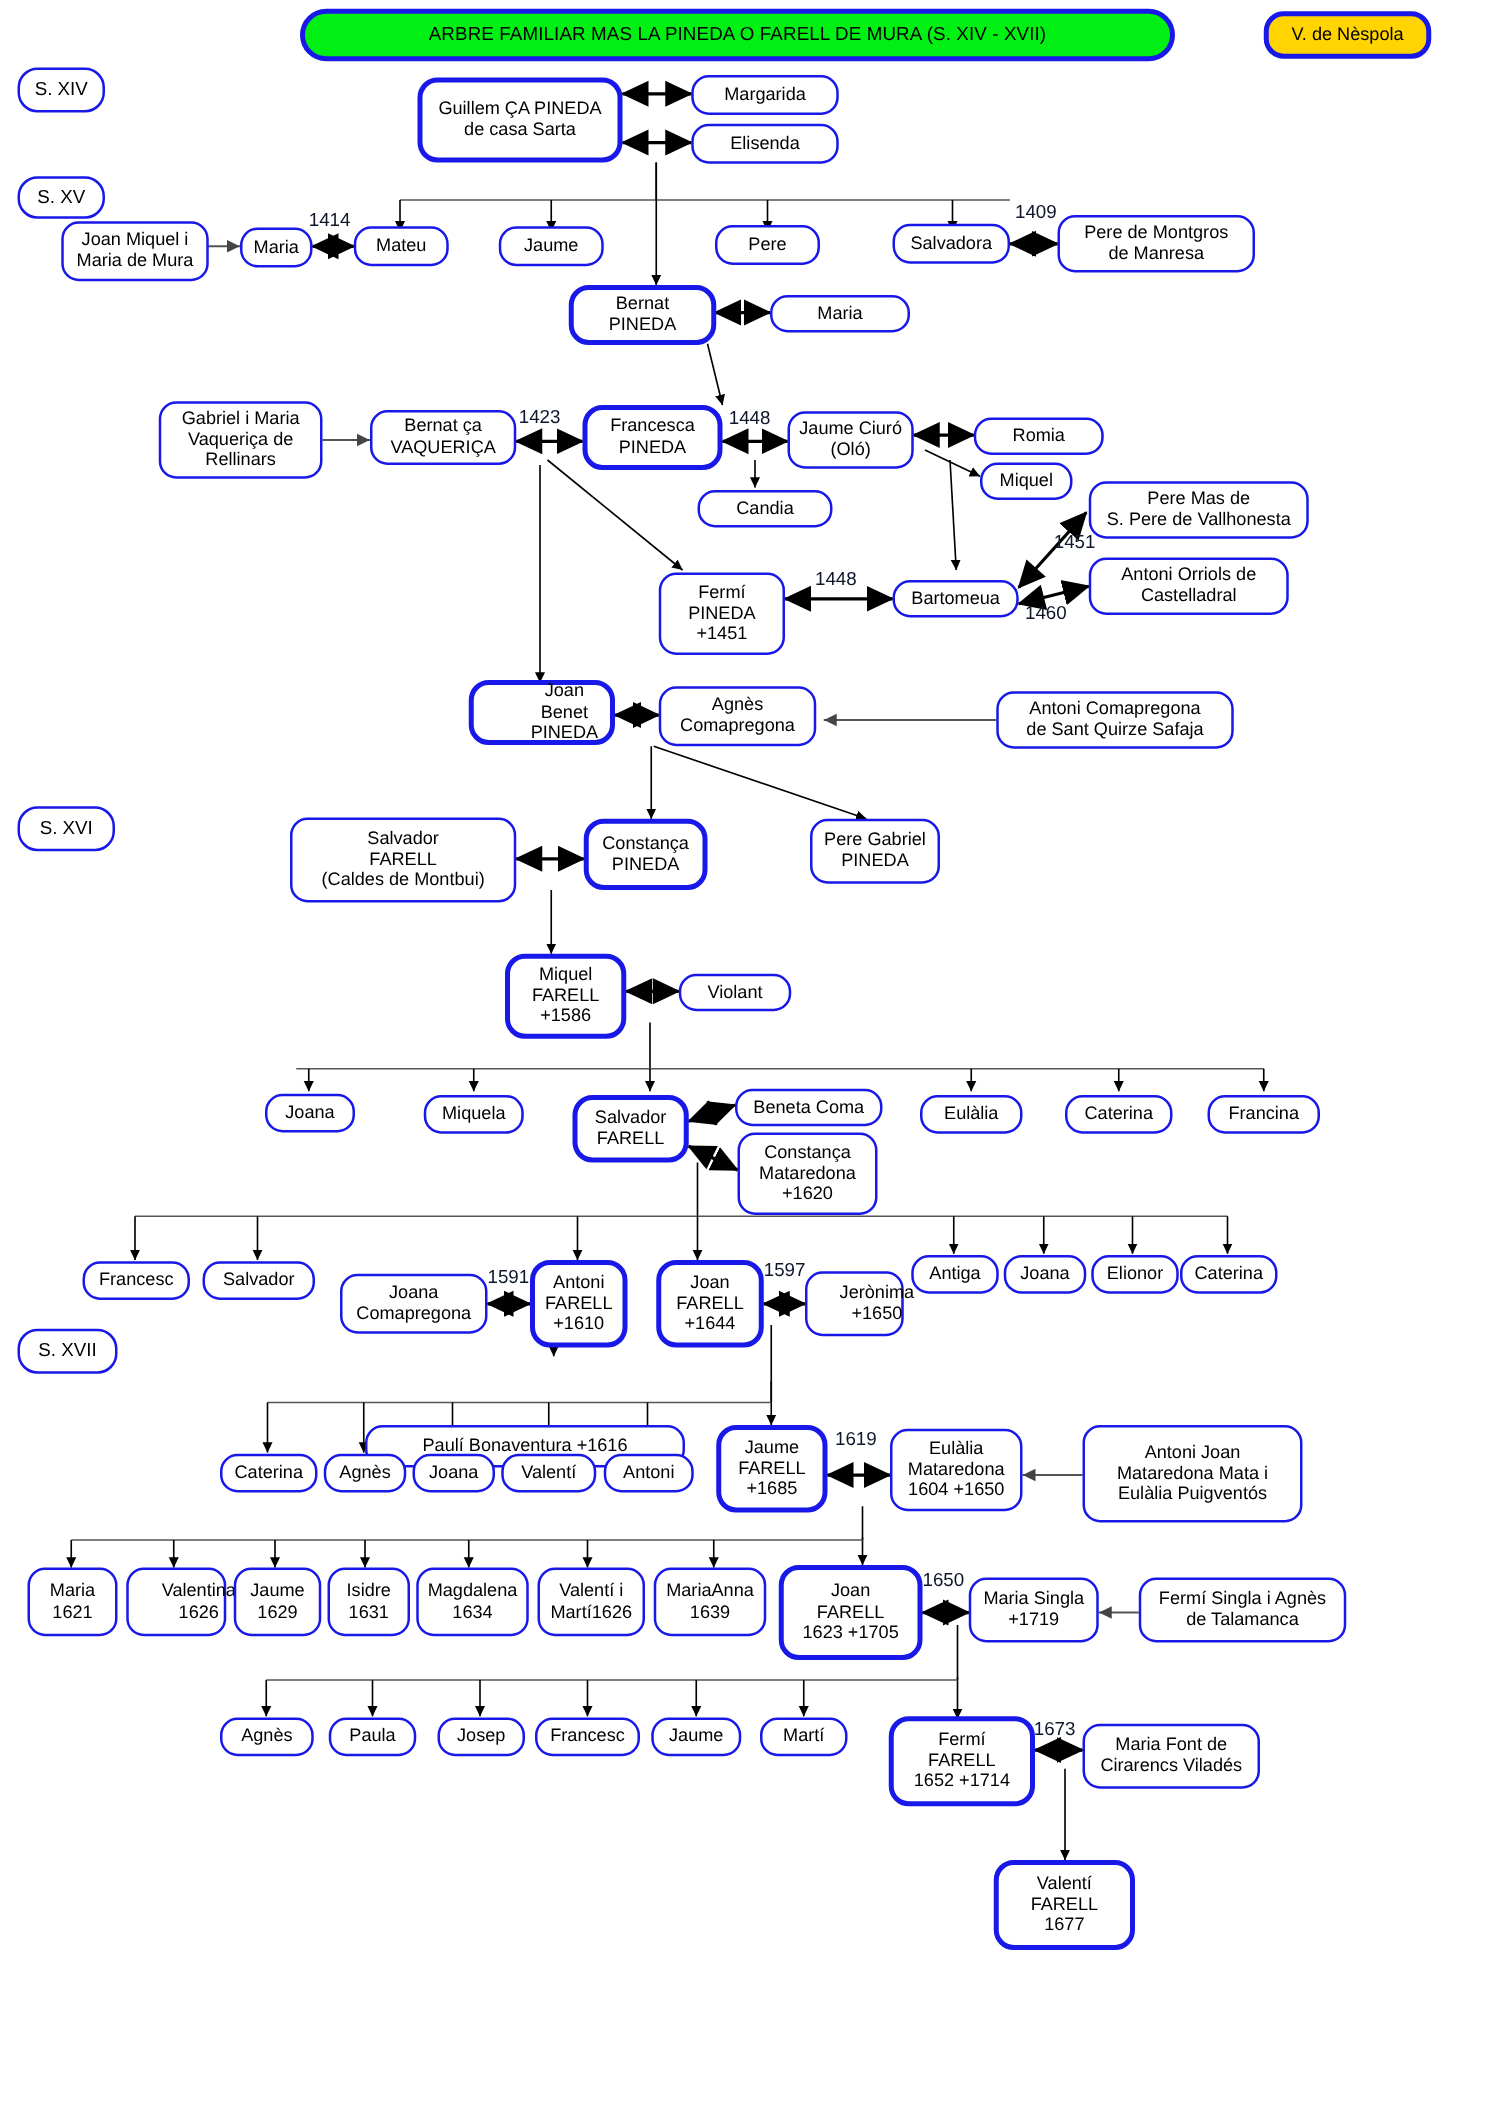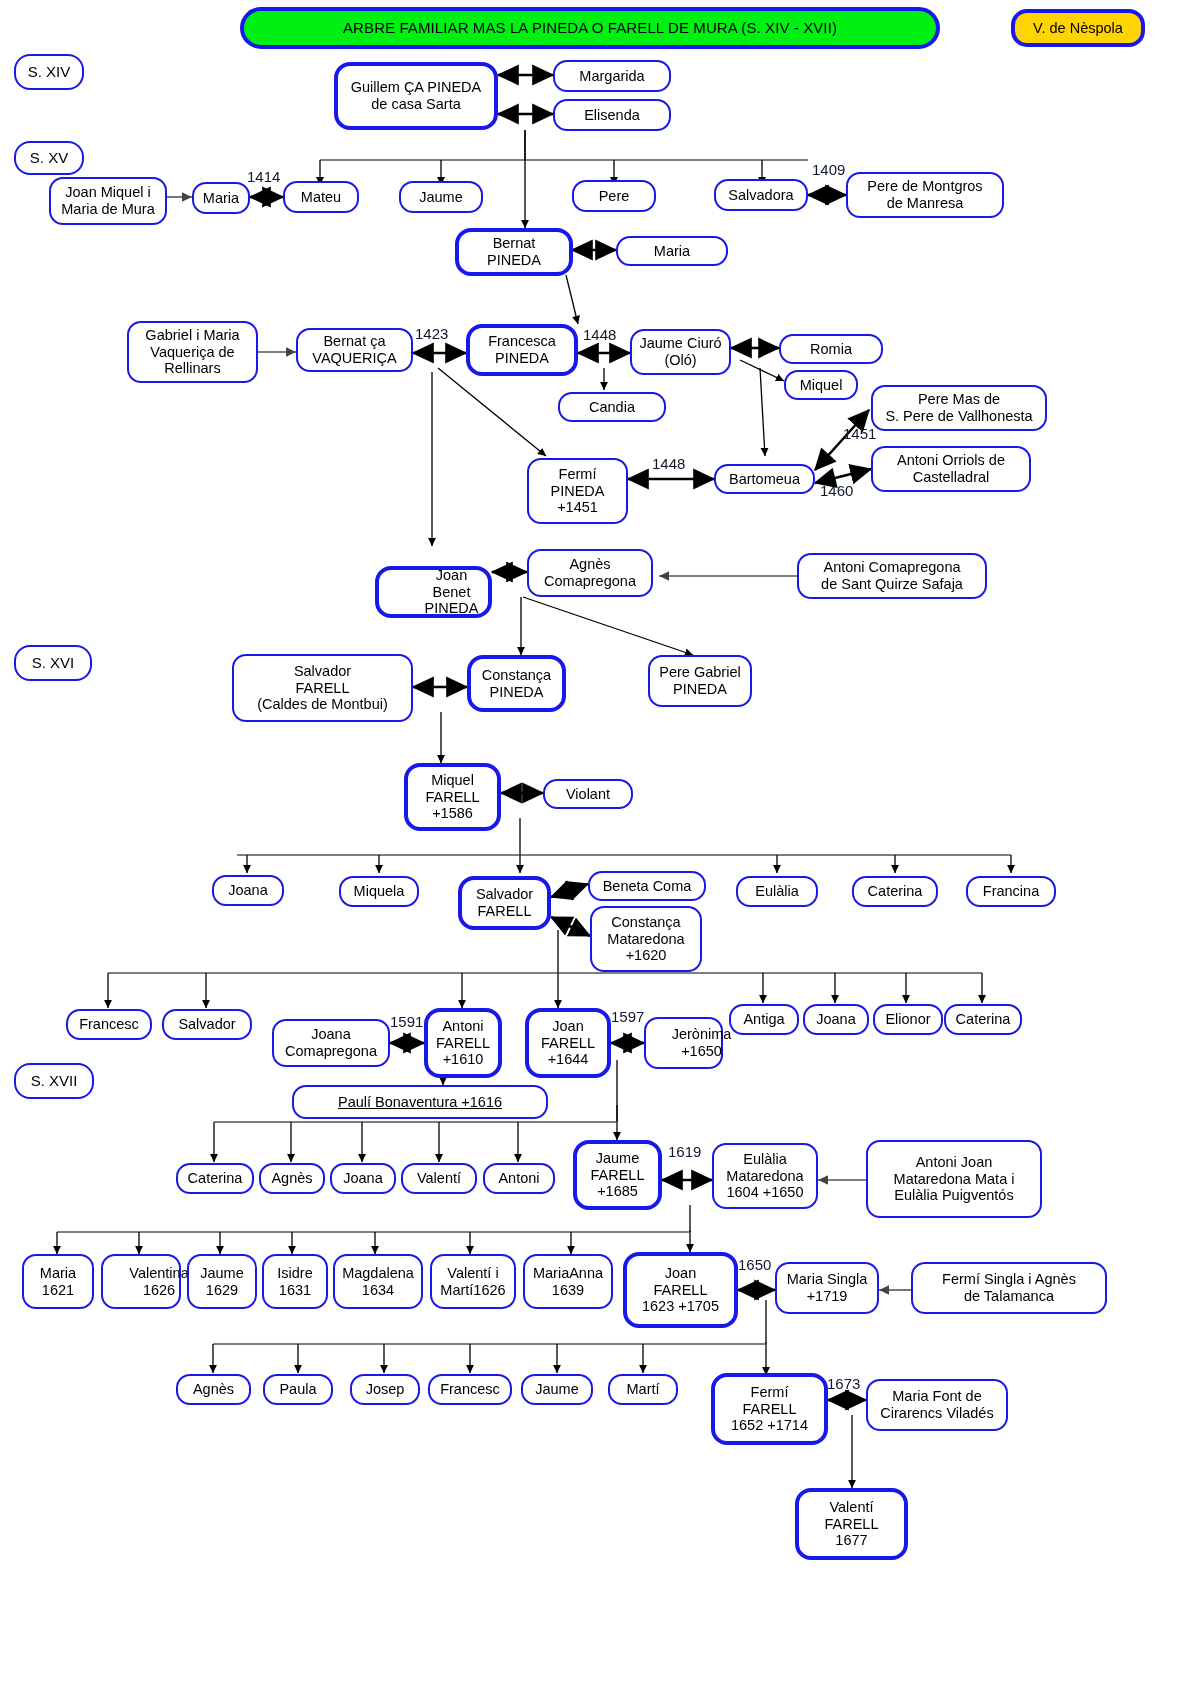--- a/index.html
+++ b/index.html
@@ -242,21 +242,21 @@
 
   <div class="node" style="left:527px;top:458px;width:101px;height:66px;">Fermí
 PINEDA
 +1451</div>
   <div class="node" style="left:714px;top:464px;width:101px;height:30px;">Bartomeua</div>
   <div class="node" style="left:871px;top:385px;width:176px;height:46px;">Pere Mas de
 S. Pere de Vallhonesta</div>
   <div class="node" style="left:871px;top:446px;width:160px;height:46px;">Antoni Orriols de
 Castelladral</div>
 
-  <div class="node thick" style="left:375px;top:566px;width:117px;height:52px;padding-left:40px;">Joan Benet
+  <div class="node thick" style="left:375px;top:544px;width:117px;height:52px;padding-left:40px;">Joan Benet
 PINEDA</div>
   <div class="node" style="left:527px;top:549px;width:126px;height:48px;">Agnès
 Comapregona</div>
   <div class="node" style="left:797px;top:553px;width:190px;height:46px;">Antoni Comapregona
 de Sant Quirze Safaja</div>
 
   <div class="node" style="left:232px;top:654px;width:181px;height:68px;">Salvador
 FARELL
 (Caldes de Montbui)</div>
   <div class="node thick" style="left:467px;top:655px;width:99px;height:57px;">Constança
@@ -291,21 +291,21 @@
   <div class="node thick" style="left:525px;top:1008px;width:86px;height:70px;">Joan
 FARELL
 +1644</div>
   <div class="node" style="left:644px;top:1017px;width:79px;height:52px;padding-left:40px;">Jerònima
 +1650</div>
   <div class="node" style="left:729px;top:1004px;width:70px;height:31px;">Antiga</div>
   <div class="node" style="left:803px;top:1004px;width:66px;height:31px;">Joana</div>
   <div class="node" style="left:873px;top:1004px;width:70px;height:31px;">Elionor</div>
   <div class="node" style="left:944px;top:1004px;width:78px;height:31px;">Caterina</div>
 
-  <div class="node" style="left:292px;top:1085px;width:256px;height:34px;text-decoration:underline;">Paulí Bonaventura +1616</div>
+  <div class="node" style="left:292px;top:1140px;width:256px;height:34px;">Paulí Bonaventura +1616</div>
 
   <div class="node" style="left:176px;top:1163px;width:78px;height:31px;">Caterina</div>
   <div class="node" style="left:259px;top:1163px;width:66px;height:31px;">Agnès</div>
   <div class="node" style="left:330px;top:1163px;width:66px;height:31px;">Joana</div>
   <div class="node" style="left:401px;top:1163px;width:76px;height:31px;">Valentí</div>
   <div class="node" style="left:483px;top:1163px;width:72px;height:31px;">Antoni</div>
   <div class="node thick" style="left:573px;top:1140px;width:89px;height:70px;">Jaume
 FARELL
 +1685</div>
   <div class="node" style="left:712px;top:1143px;width:106px;height:66px;">Eulàlia
@@ -327,21 +327,21 @@
 1634</div>
   <div class="node" style="left:430px;top:1254px;width:86px;height:55px;">Valentí i
 Martí1626</div>
   <div class="node" style="left:523px;top:1254px;width:90px;height:55px;">MariaAnna
 1639</div>
   <div class="node thick" style="left:623px;top:1252px;width:115px;height:76px;">Joan
 FARELL
 1623 +1705</div>
   <div class="node" style="left:775px;top:1262px;width:104px;height:52px;">Maria Singla
 +1719</div>
-  <div class="node" style="left:911px;top:1262px;width:196px;height:52px;">Fermí Singla i Agnès
+  <div class="node" style="left:911px;top:1262px;width:166px;height:52px;">Fermí Singla i Agnès
 de Talamanca</div>
 
   <div class="node" style="left:176px;top:1374px;width:75px;height:31px;">Agnès</div>
   <div class="node" style="left:263px;top:1374px;width:70px;height:31px;">Paula</div>
   <div class="node" style="left:350px;top:1374px;width:70px;height:31px;">Josep</div>
   <div class="node" style="left:428px;top:1374px;width:84px;height:31px;">Francesc</div>
   <div class="node" style="left:521px;top:1374px;width:72px;height:31px;">Jaume</div>
   <div class="node" style="left:608px;top:1374px;width:70px;height:31px;">Martí</div>
   <div class="node thick" style="left:711px;top:1373px;width:117px;height:72px;">Fermí
 FARELL

